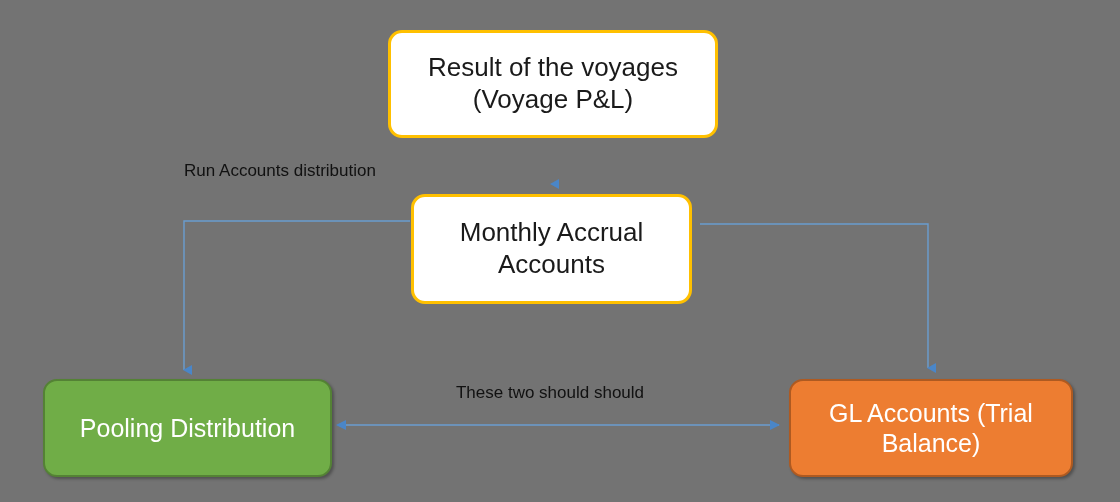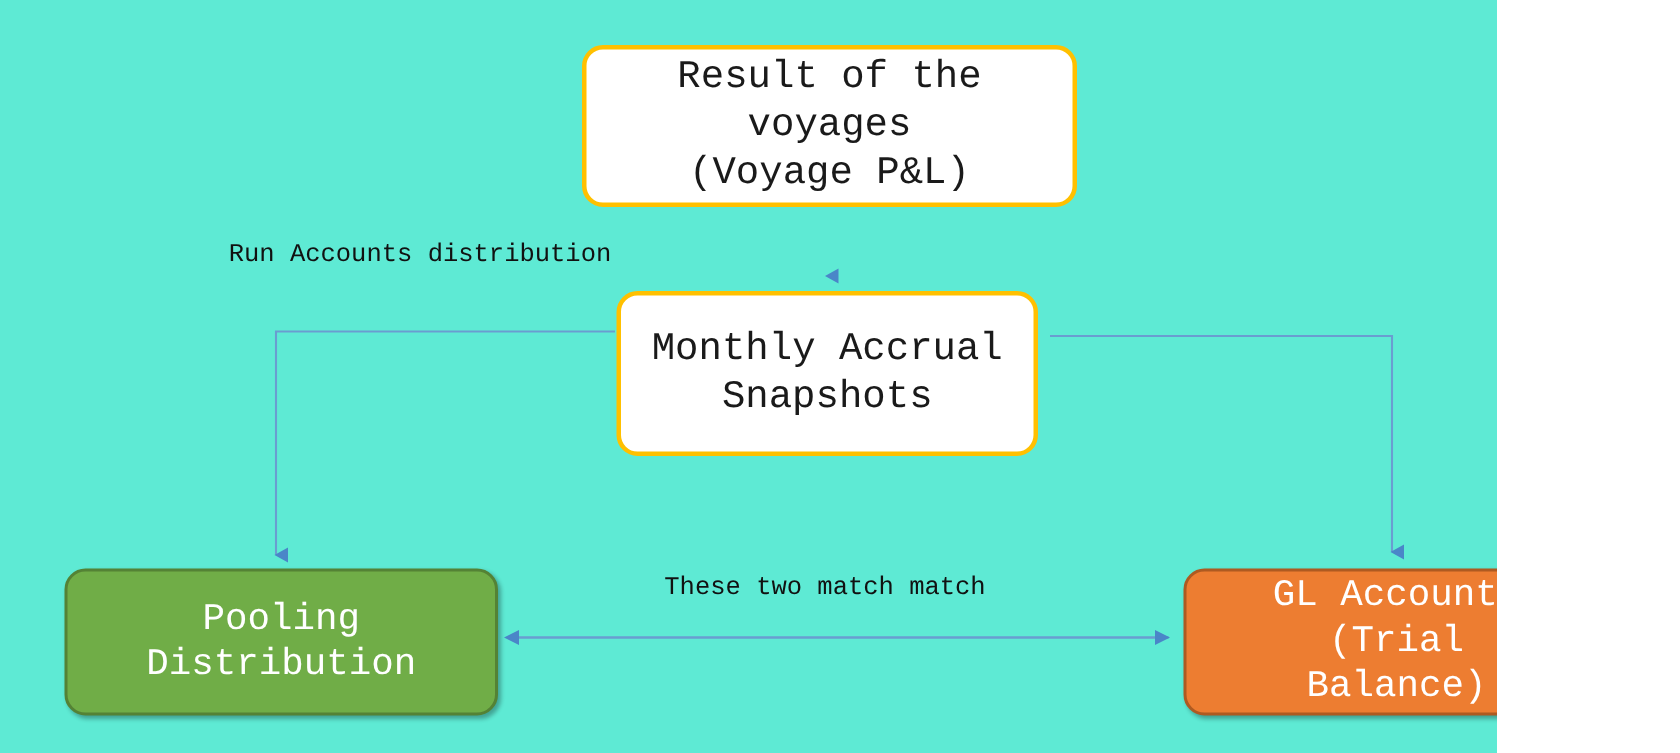--- a/index.html
+++ b/index.html
@@ -5,25 +5,24 @@
   html, body {
     margin: 0;
     padding: 0;
     background: #ffffff;
   }
   body {
     font-family: "Liberation Sans", sans-serif;
   }
   #canvas {
     position: relative;
-    width: 998px;
+    width: 1120px;
     height: 502px;
-    background: #5eead4;
+    background: #737373;
     overflow: hidden;
-    font-family: Liberation Mono, monospace;
   }
   .svg-layer {
     position: absolute;
     left: 0;
     top: 0;
     width: 1120px;
     height: 502px;
     pointer-events: none;
   }
   .node {
@@ -121,30 +120,30 @@
     </g>
   </svg>
 
   <div class="node node-outline" id="node-voyage-result">
     <span class="node-label">Result of the voyages
 (Voyage P&amp;L)</span>
   </div>
 
   <div class="node node-outline" id="node-monthly-accrual">
     <span class="node-label">Monthly Accrual
-Snapshots</span>
+Accounts</span>
   </div>
 
   <div class="node node-filled node-orange" id="node-gl-accounts">
     <span class="node-label">GL Accounts (Trial
 Balance)</span>
   </div>
 
   <div class="node node-filled node-green" id="node-pooling-distribution">
     <span class="node-label">Pooling Distribution</span>
   </div>
 
   <div class="edge-label" id="label-run-pooling">Run Accounts distribution</div>
 
 
-  <div class="edge-label" id="label-should-match">These two match match</div>
+  <div class="edge-label" id="label-should-match">These two should should</div>
 
 </div>
 
 </body></html>

